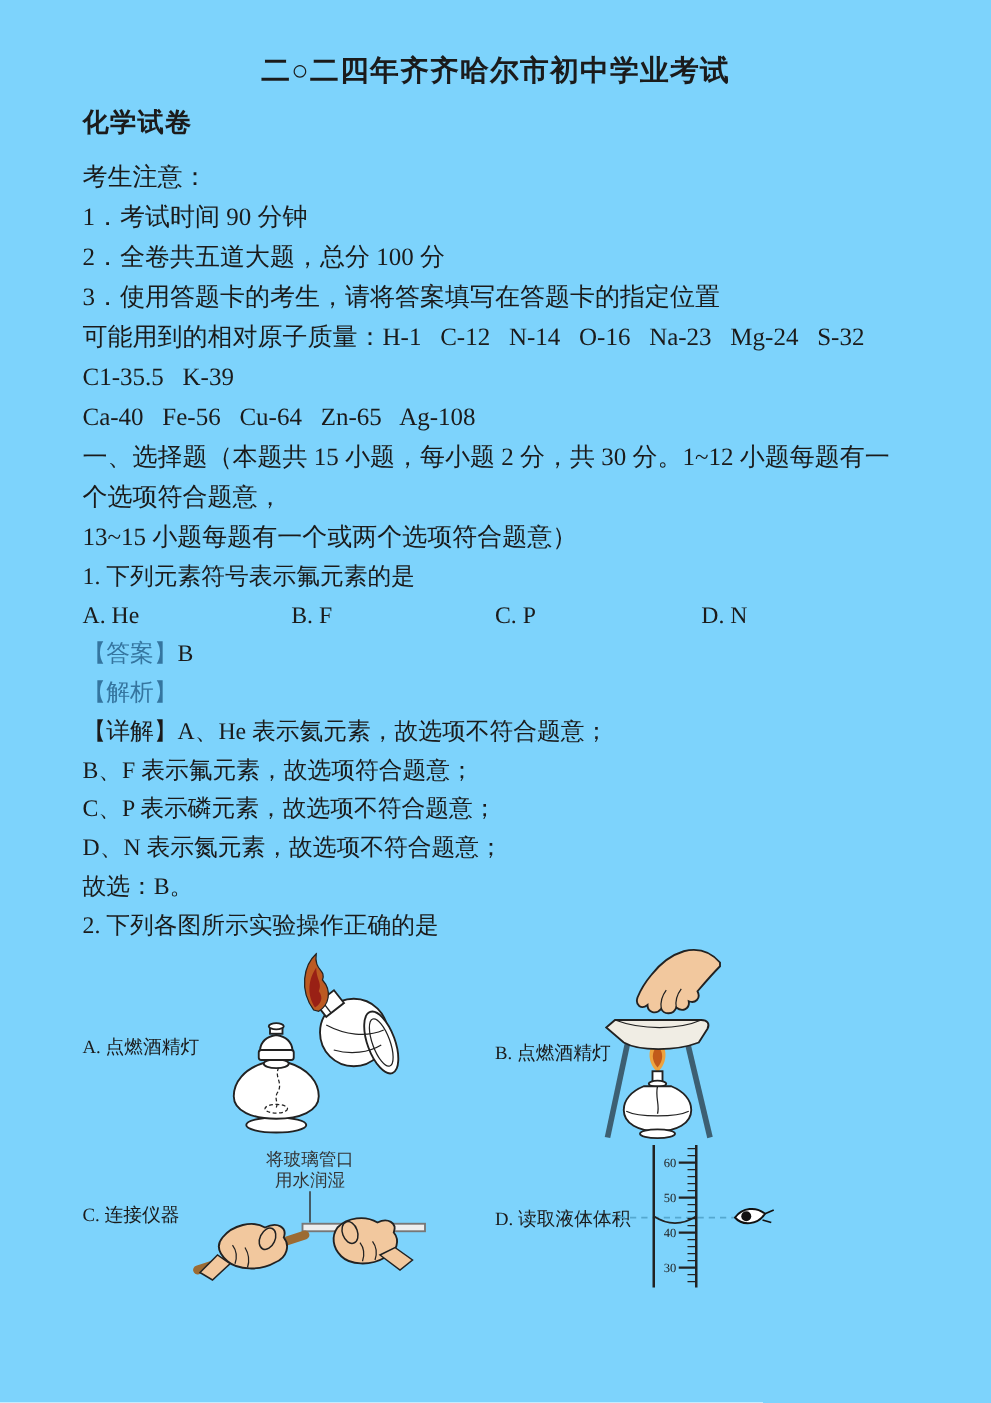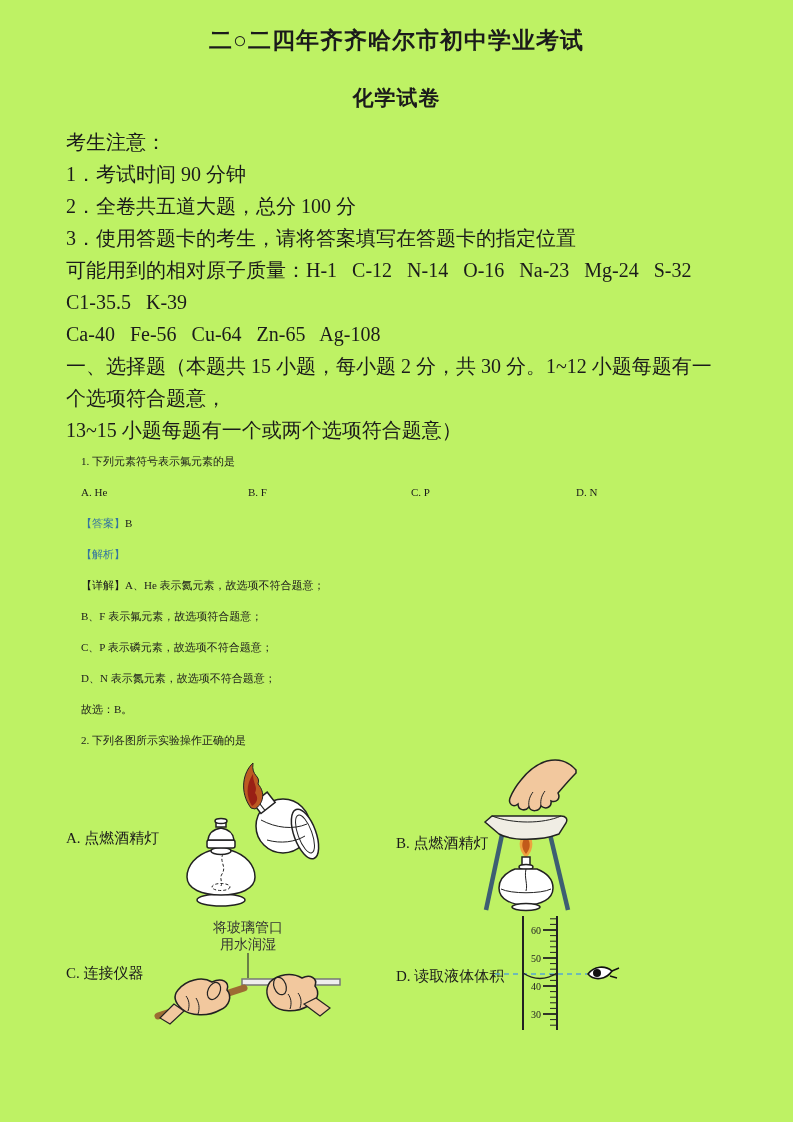--- a/index.html
+++ b/index.html
@@ -1,22 +1,22 @@
 <!DOCTYPE html>
 <html style="--answer_blue: #35759f; --flame_outer: #bc5a22; --flame_inner: #992015; --burner_flame_outer: #eda33f; --burner_flame_inner: #c25a1a; --skin: #f2c89e; --stand_blue: #3d5f72; --tube_brown: #9c6b33; --sight_line_blue: #55a8cf;"><head>
 <meta charset="utf-8">
 <style>
   html,body{margin:0;padding:0;background:#ffffff;}
   body{width:793px;height:1122px;font-family:"Liberation Serif","DejaVu Serif",serif;color:#1b1b1b;}
-  .page{box-sizing:border-box;width:793px;height:1122px;padding:24px 66px 0 66px;overflow:hidden;background:#bef264;}
+  .page{box-sizing:border-box;width:793px;height:1122px;padding:40px 66px 0 66px;overflow:hidden;background:#7dd3fc;}
   .title{font-size:23px;font-weight:bold;text-align:center;line-height:34px;letter-spacing:1px;}
-  .subtitle{font-size:21px;font-weight:bold;text-align:center;line-height:40px;margin-top:20px;letter-spacing:1px;}
+  .subtitle{font-size:21px;font-weight:bold;text-align:left;line-height:40px;margin-top:4px;letter-spacing:1px;}
   .notice-block{margin-top:8px;}
   .b-line{font-size:20px;font-weight:normal;line-height:32px;white-space:pre-wrap;}
-  .r-line{font-size:11px;line-height:31px;white-space:pre-wrap;margin-left:15px;}
+  .r-line{font-size:19px;line-height:31px;white-space:pre-wrap;}
   .options-row{position:relative;height:31px;}
   .opt{position:absolute;top:0;}
   .opt-a{left:0;}.opt-b{left:167px;}.opt-c{left:330px;}.opt-d{left:495px;}
   .tag{color:var(--answer_blue,#35759f);}
   .fig-row{position:relative;}
   .row1{height:158px;}
   .row2{height:120px;}
   .fig-label{position:absolute;font-size:15px;line-height:22px;}
   .fig-row svg{position:absolute;}
   .svg-note{font-size:14px;fill:#333;font-family:"Liberation Serif","DejaVu Serif",serif;}

